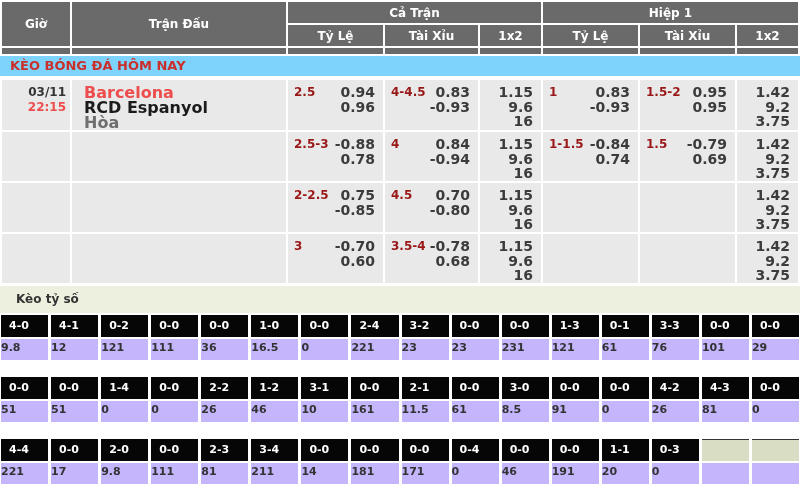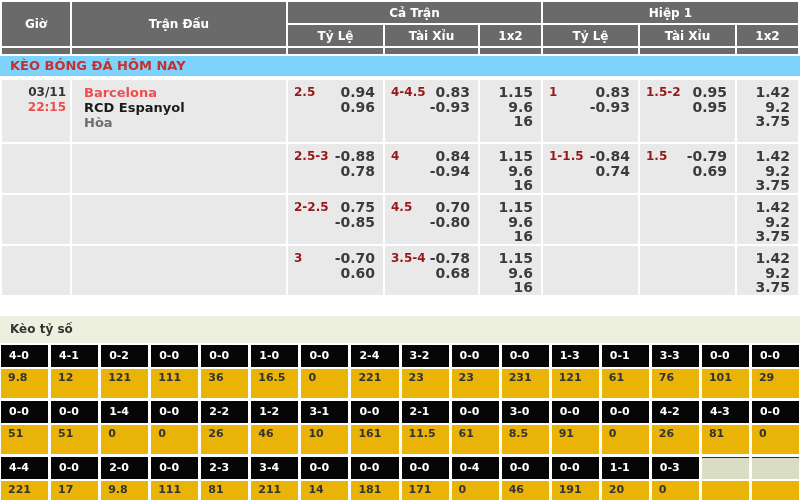--- a/index.html
+++ b/index.html
@@ -14,37 +14,37 @@
 
   .section-title { background:#7dd3fc; color:#c9302c; font-size:13px; font-weight:bold;
                    height:20px; line-height:20px; padding-left:10px; margin-bottom:2px; }
   .league-bar { background:#b3b3b3; color:#1b1b1b; font-size:12px; font-weight:bold;
                 height:21px; line-height:21px; padding-left:10px; }
 
   .body-table td { background:#e9e9e9; vertical-align:top; height:49px; font-weight:bold; }
   .c-time { text-align:right; padding:5px 4px 2px 0; font-size:12px; line-height:15px; }
   .c-time .date { color:#333; }
   .c-time .time { color:#ee4d4d; }
-  .c-match { padding:5px 0 12px 12px; font-size:13px; line-height:15px;margin-left:44px; }
+  .c-match { padding:5px 0 0 12px; font-size:16px; line-height:15px;margin-left:44px; }
   .c-match .home { color:#ee4d4d; }
   .c-match .away { color:#1b1b1b; }
   .c-match .draw { color:#6e6e6e; }
   .c-odds { position:relative; }
   .c-odds .hcp { position:absolute; left:6px; top:5px; color:#991717; font-size:12px; font-weight:bold; }
   .c-odds .vals { display:block; text-align:right; padding:5px 8px 0 0;
                   color:#3b3b3b; font-size:14px; line-height:14.5px; }
 
   .score-title { background:#eef0df; color:#333; font-size:12px; font-weight:bold;
-                 height:27px; line-height:27px; padding-left:10px; margin-top:19px; margin-bottom:2px; }
+                 height:27px; line-height:27px; padding-left:16px; margin-top:1px; margin-bottom:2px; }
   .score-grid { width:800px; padding:0 1px; }
-  .score-row { display:grid; grid-template-columns:repeat(16,1fr); column-gap:3px; margin-bottom:3px; }
+  .score-row { display:grid; grid-template-columns:repeat(16,1fr); column-gap:3px; margin-bottom:17px; }
   .score-cell .sc { background:#060606; color:#fff; font-size:11px; font-weight:bold;
                     height:22px; line-height:22px; padding-left:8px; margin-bottom:2px; }
-  .score-cell .sv { background:#eab308; color:#333; font-size:11px; font-weight:bold;
-                    height:29px; line-height:18px; padding-left:7px; }
+  .score-cell .sv { background:#c4b5fd; color:#333; font-size:11px; font-weight:bold;
+                    height:21px; line-height:18px; }
   .score-cell.empty .sc { background:#d8ddc3; border-top:1px solid #333; }
 </style>
 </head>
 <body>
 
 <div class="page">
 
   <table class="hdr-table">
     <colgroup>
       <col style="width:68px">

